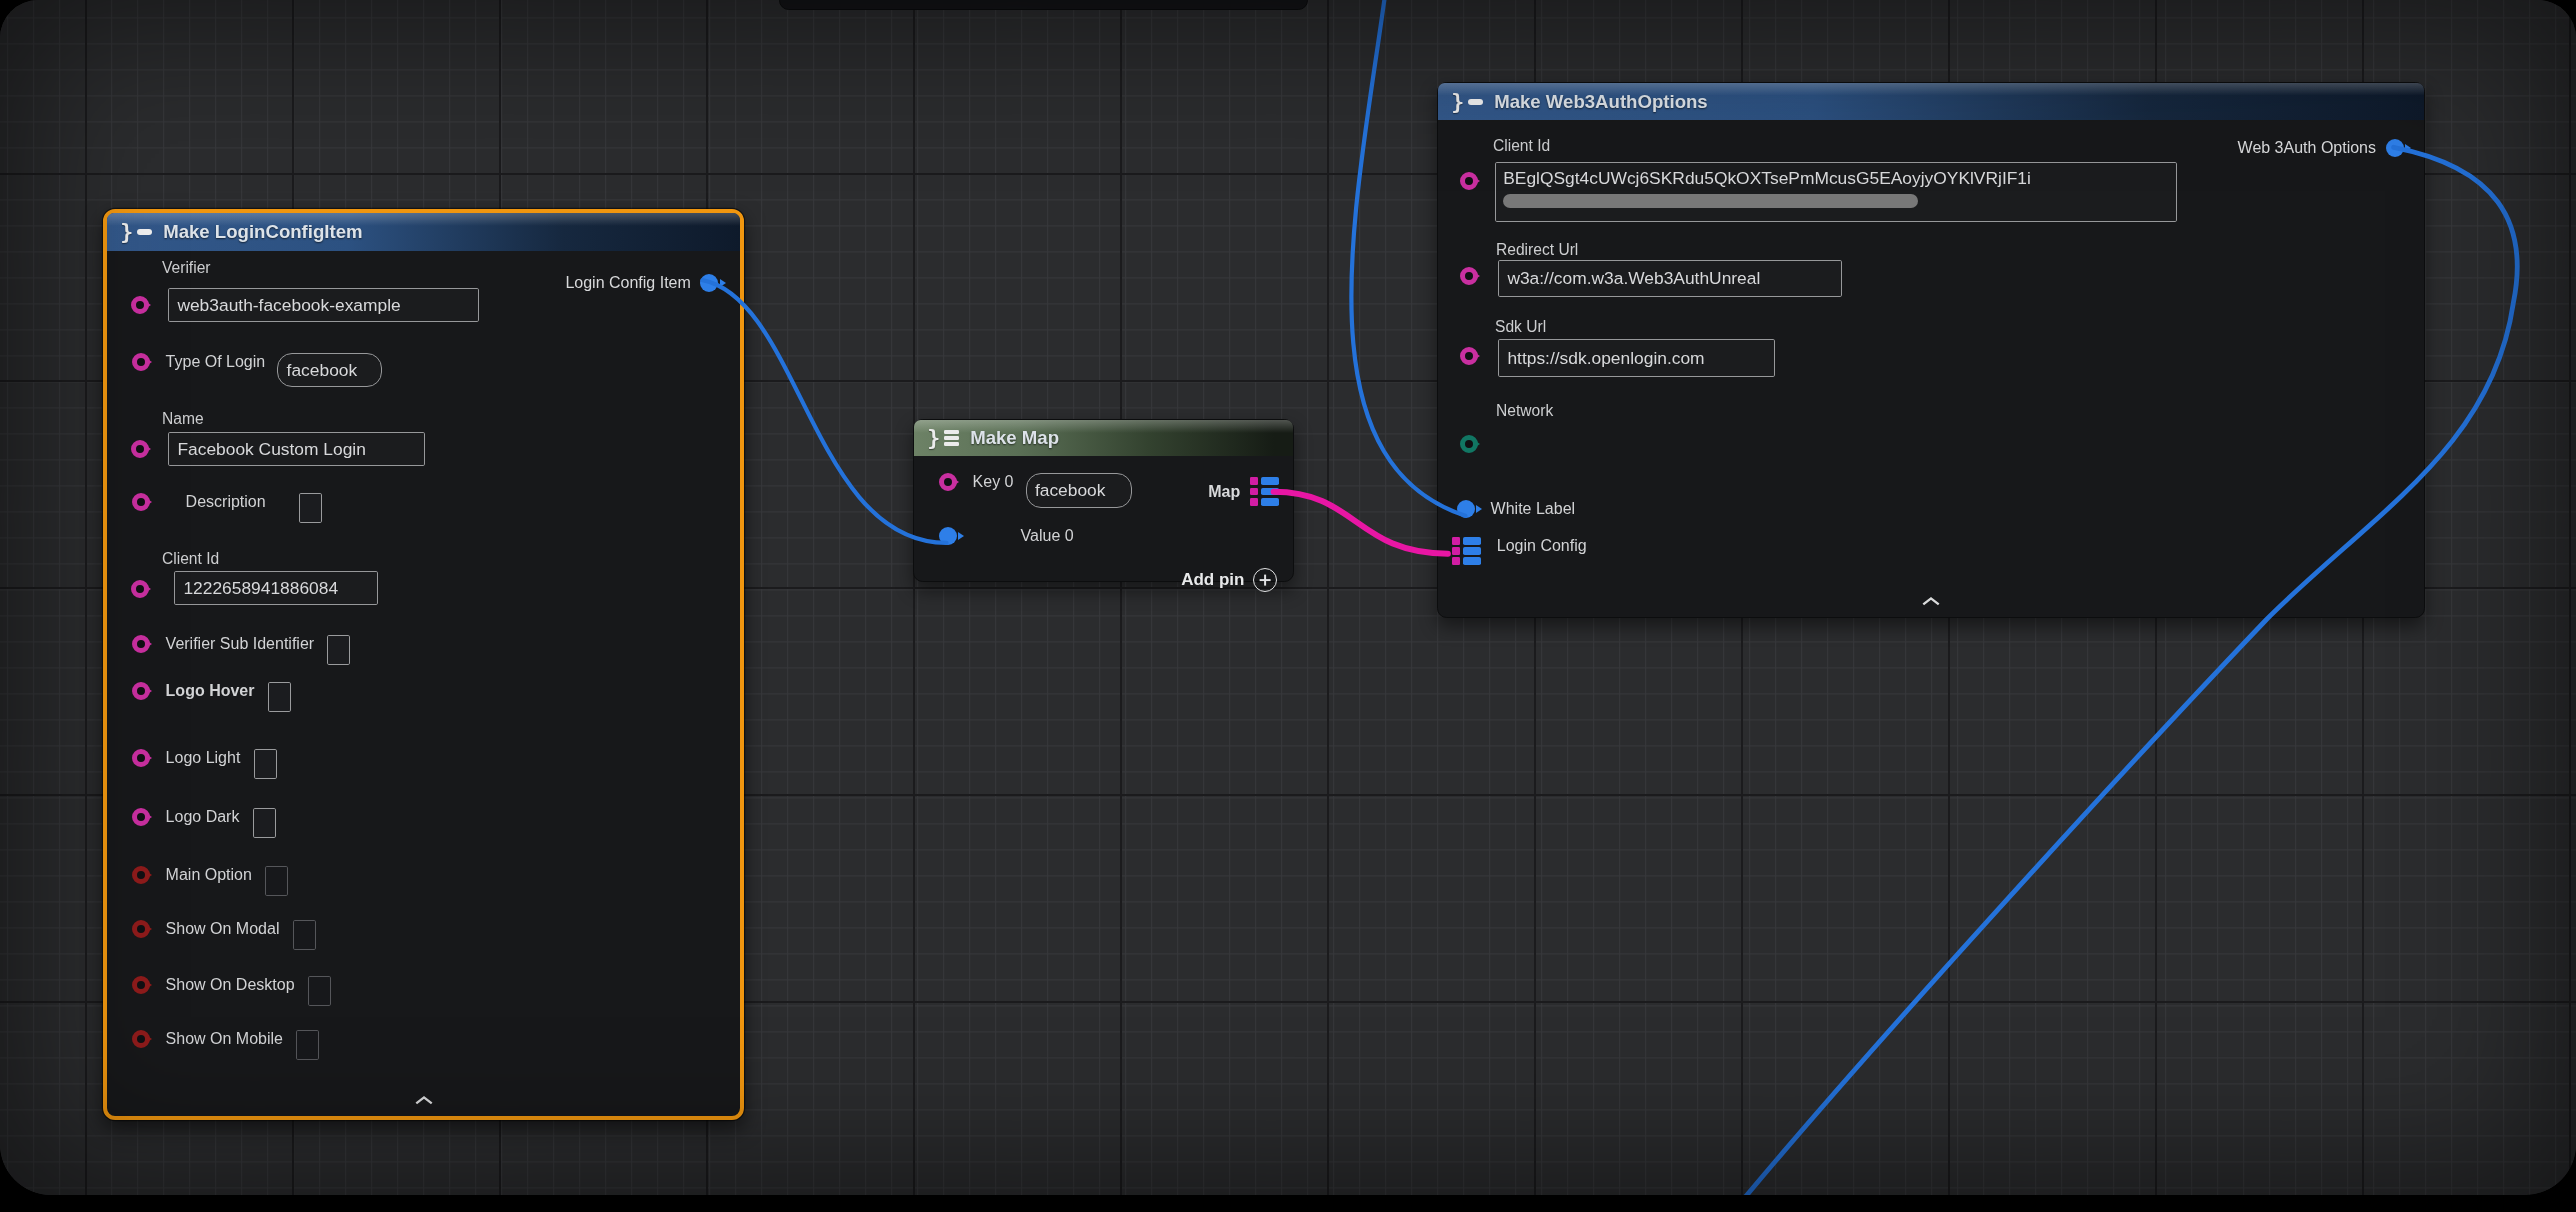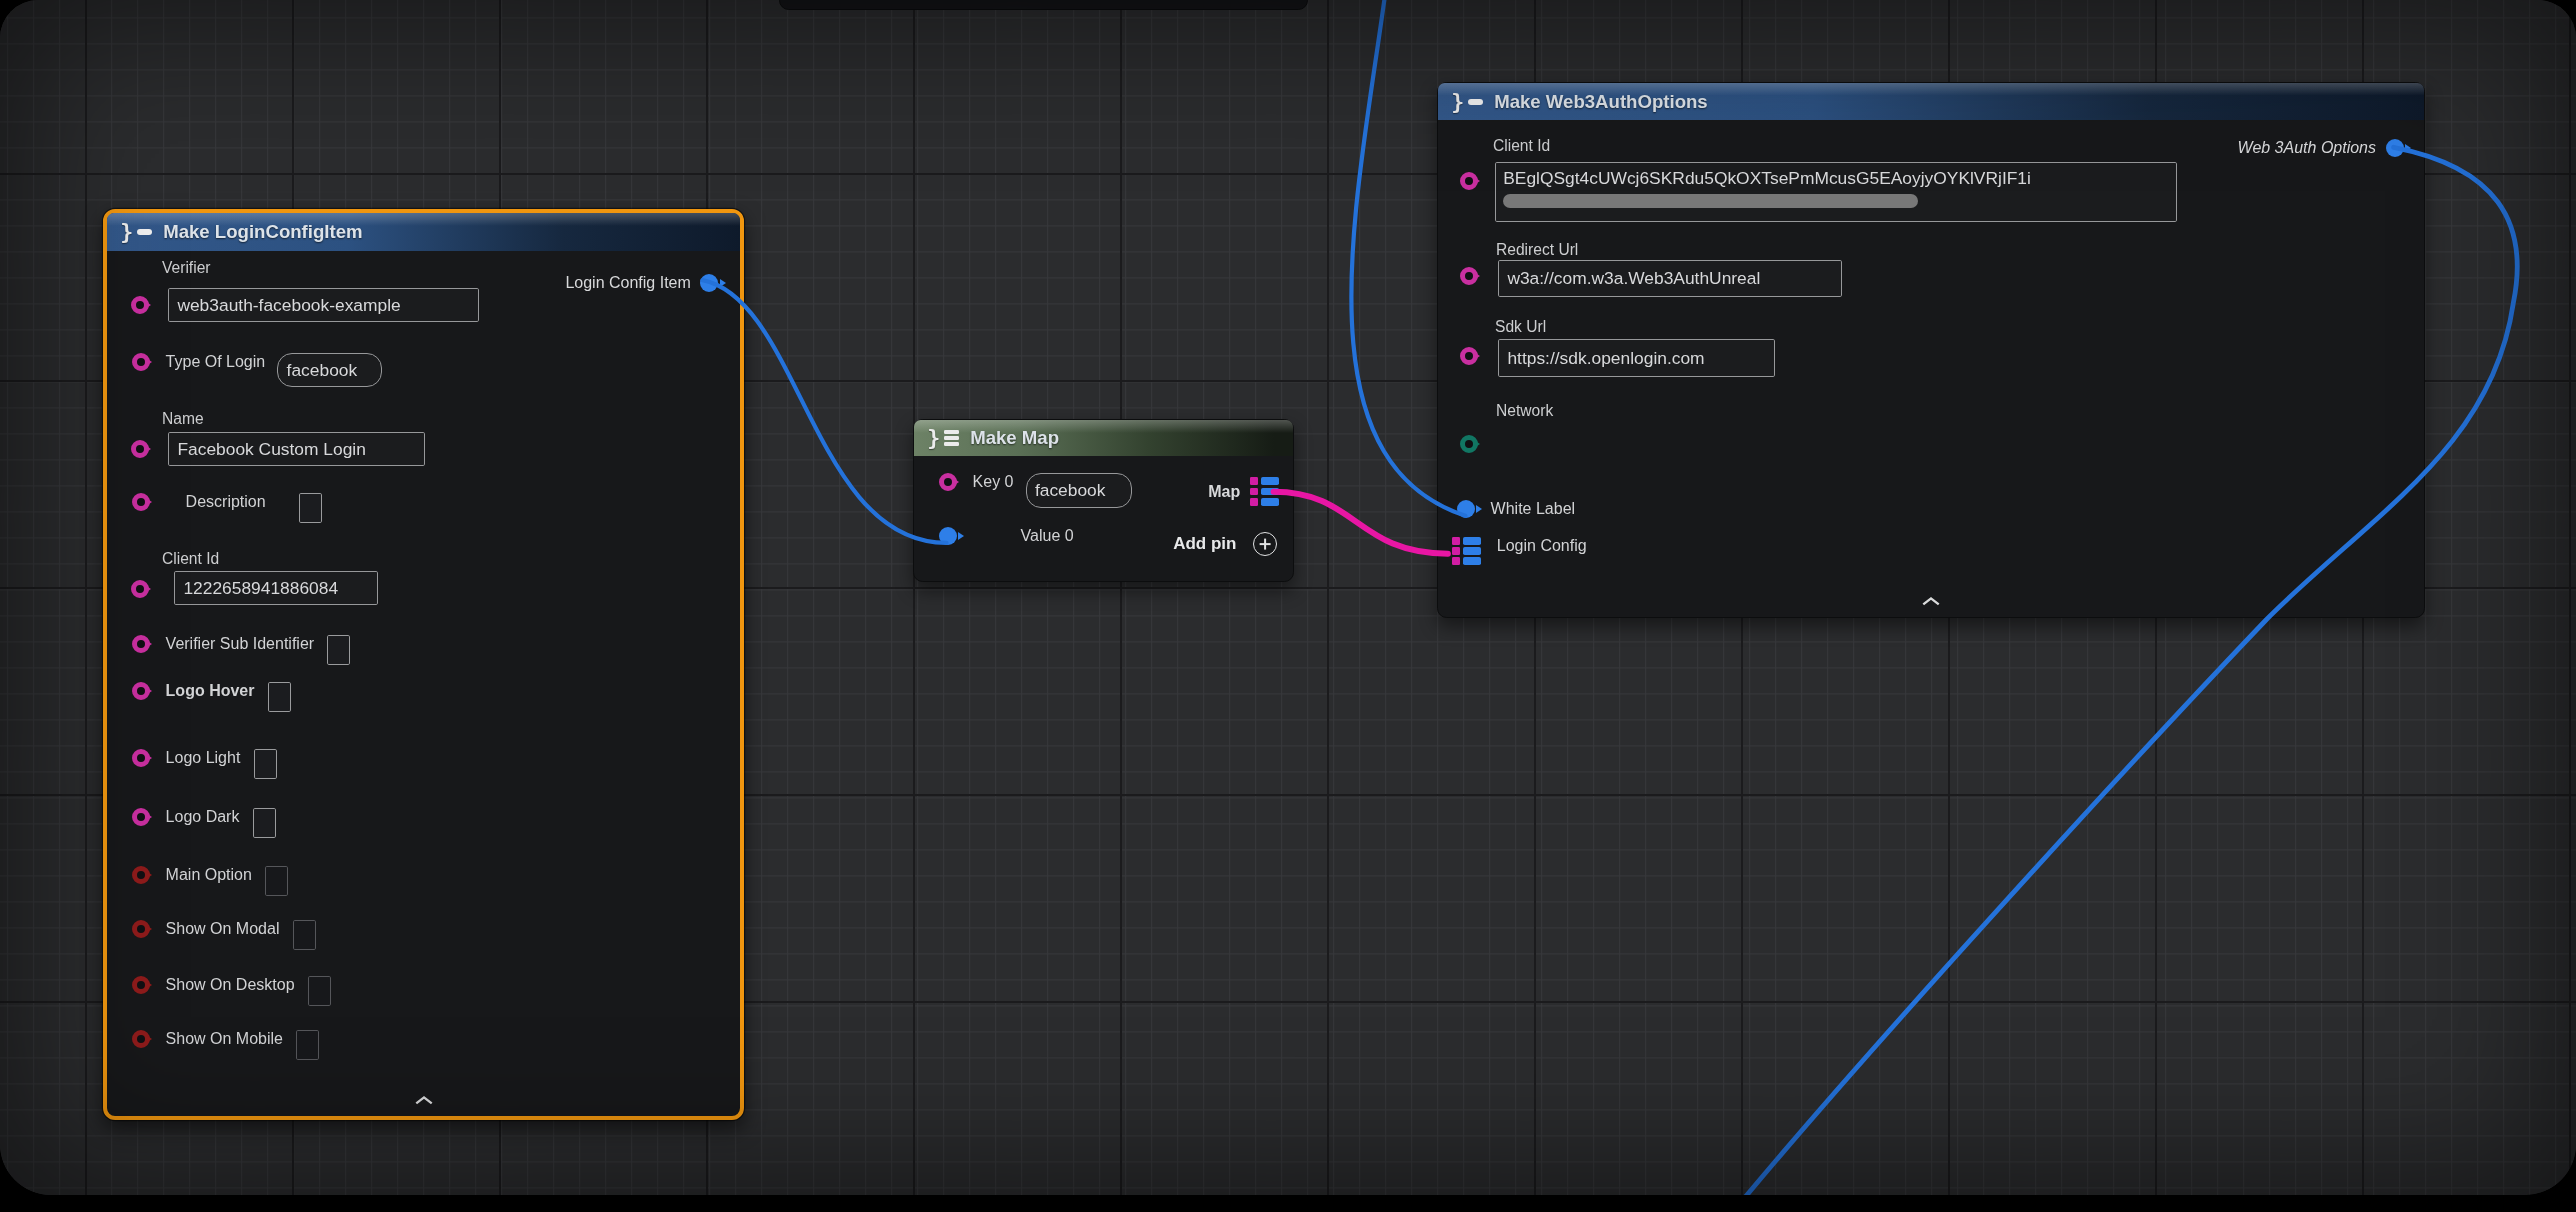--- a/index.html
+++ b/index.html
@@ -55,21 +55,21 @@
         white-space:nowrap;box-sizing:border-box;overflow:hidden;}
   .vbox.inline{position:static;margin-left:12px;border-radius:15px;}
   .chk{width:23px;height:30px;background:#1b1c1f;border:1.2px solid #9a9b9d;border-radius:1.8px;
        margin-left:13.2px;box-sizing:border-box;flex:none;}
   .chk.dim{border-color:#55565a;background:#17181b;}
   .orow{position:absolute;display:flex;align-items:center;gap:9.6px;height:26.5px;}
   .olabel{font-size:16px;color:#d8d9db;white-space:nowrap;}
   .mapicon{display:grid;grid-template-columns:7.8px 18px;gap:2.4px 3px;flex:none;}
   .mapicon .sq{width:7.8px;height:7.8px;background:#D21DA4;border-radius:1.2px;}
   .mapicon .bar{width:18px;height:7.8px;background:#2e7fe8;border-radius:1.8px;}
-  .addpin{position:absolute;display:flex;align-items:center;gap:17px;}
+  .addpin{position:absolute;display:flex;align-items:center;gap:9px;margin-top:36px;}
   .addpin .t{font-size:17px;font-weight:700;color:#e8e9ea;}
   .plus{width:24px;height:24px;border:1.8px solid #e2e3e4;border-radius:50%;position:relative;
         box-sizing:border-box;flex:none;}
   .plus::before,.plus::after{content:"";position:absolute;background:#e2e3e4;left:50%;top:50%;}
   .plus::before{width:10.8px;height:1.8px;transform:translate(-50%,-50%);}
   .plus::after{width:1.8px;height:10.8px;transform:translate(-50%,-50%);}
   .collapse{position:absolute;left:50%;transform:translateX(-50%);bottom:8.4px;}
   .bigbox{position:absolute;background:#1b1c1e;border:1.2px solid #97989a;border-radius:1.8px;
           box-sizing:border-box;padding:4.8px 0 0 7.2px;overflow:hidden;}
   .bigbox .btext{font-size:17.4px;color:#d8d9db;white-space:nowrap;}
@@ -234,21 +234,21 @@
 
     <div class="node" style="left:1437px;top:82px;width:986px;height:534px;">
       <div class="hdr hdr-blue" style="height:37px;">
         <span class="hicon">
           <span class="brace">}</span>
             <span class="dash"></span>
         </span>
         <span class="htitle">Make Web3AuthOptions</span>
       </div>
 
-      <div class="orow" style="right:20.4px;top:52px;font-style:italic;">
+      <div class="orow" style="right:20.4px;top:52px;">
         <span class="olabel">Web 3Auth Options</span>
         <span class="pin solid" style="--c:#2E7FE8"></span>
       </div>
 
       <span class="flabel" style="left:55px;top:54px;">Client Id</span>
       <span class="pin ring" style="--c:#C92FA0;position:absolute;left:21.6px;top:89px;"></span>
       <div class="bigbox" style="left:57px;top:79px;width:682px;height:60px;">
         <div class="btext">BEglQSgt4cUWcj6SKRdu5QkOXTsePmMcusG5EAoyjyOYKlVRjIF1i</div>
         <div class="sbar"></div>
       </div>

